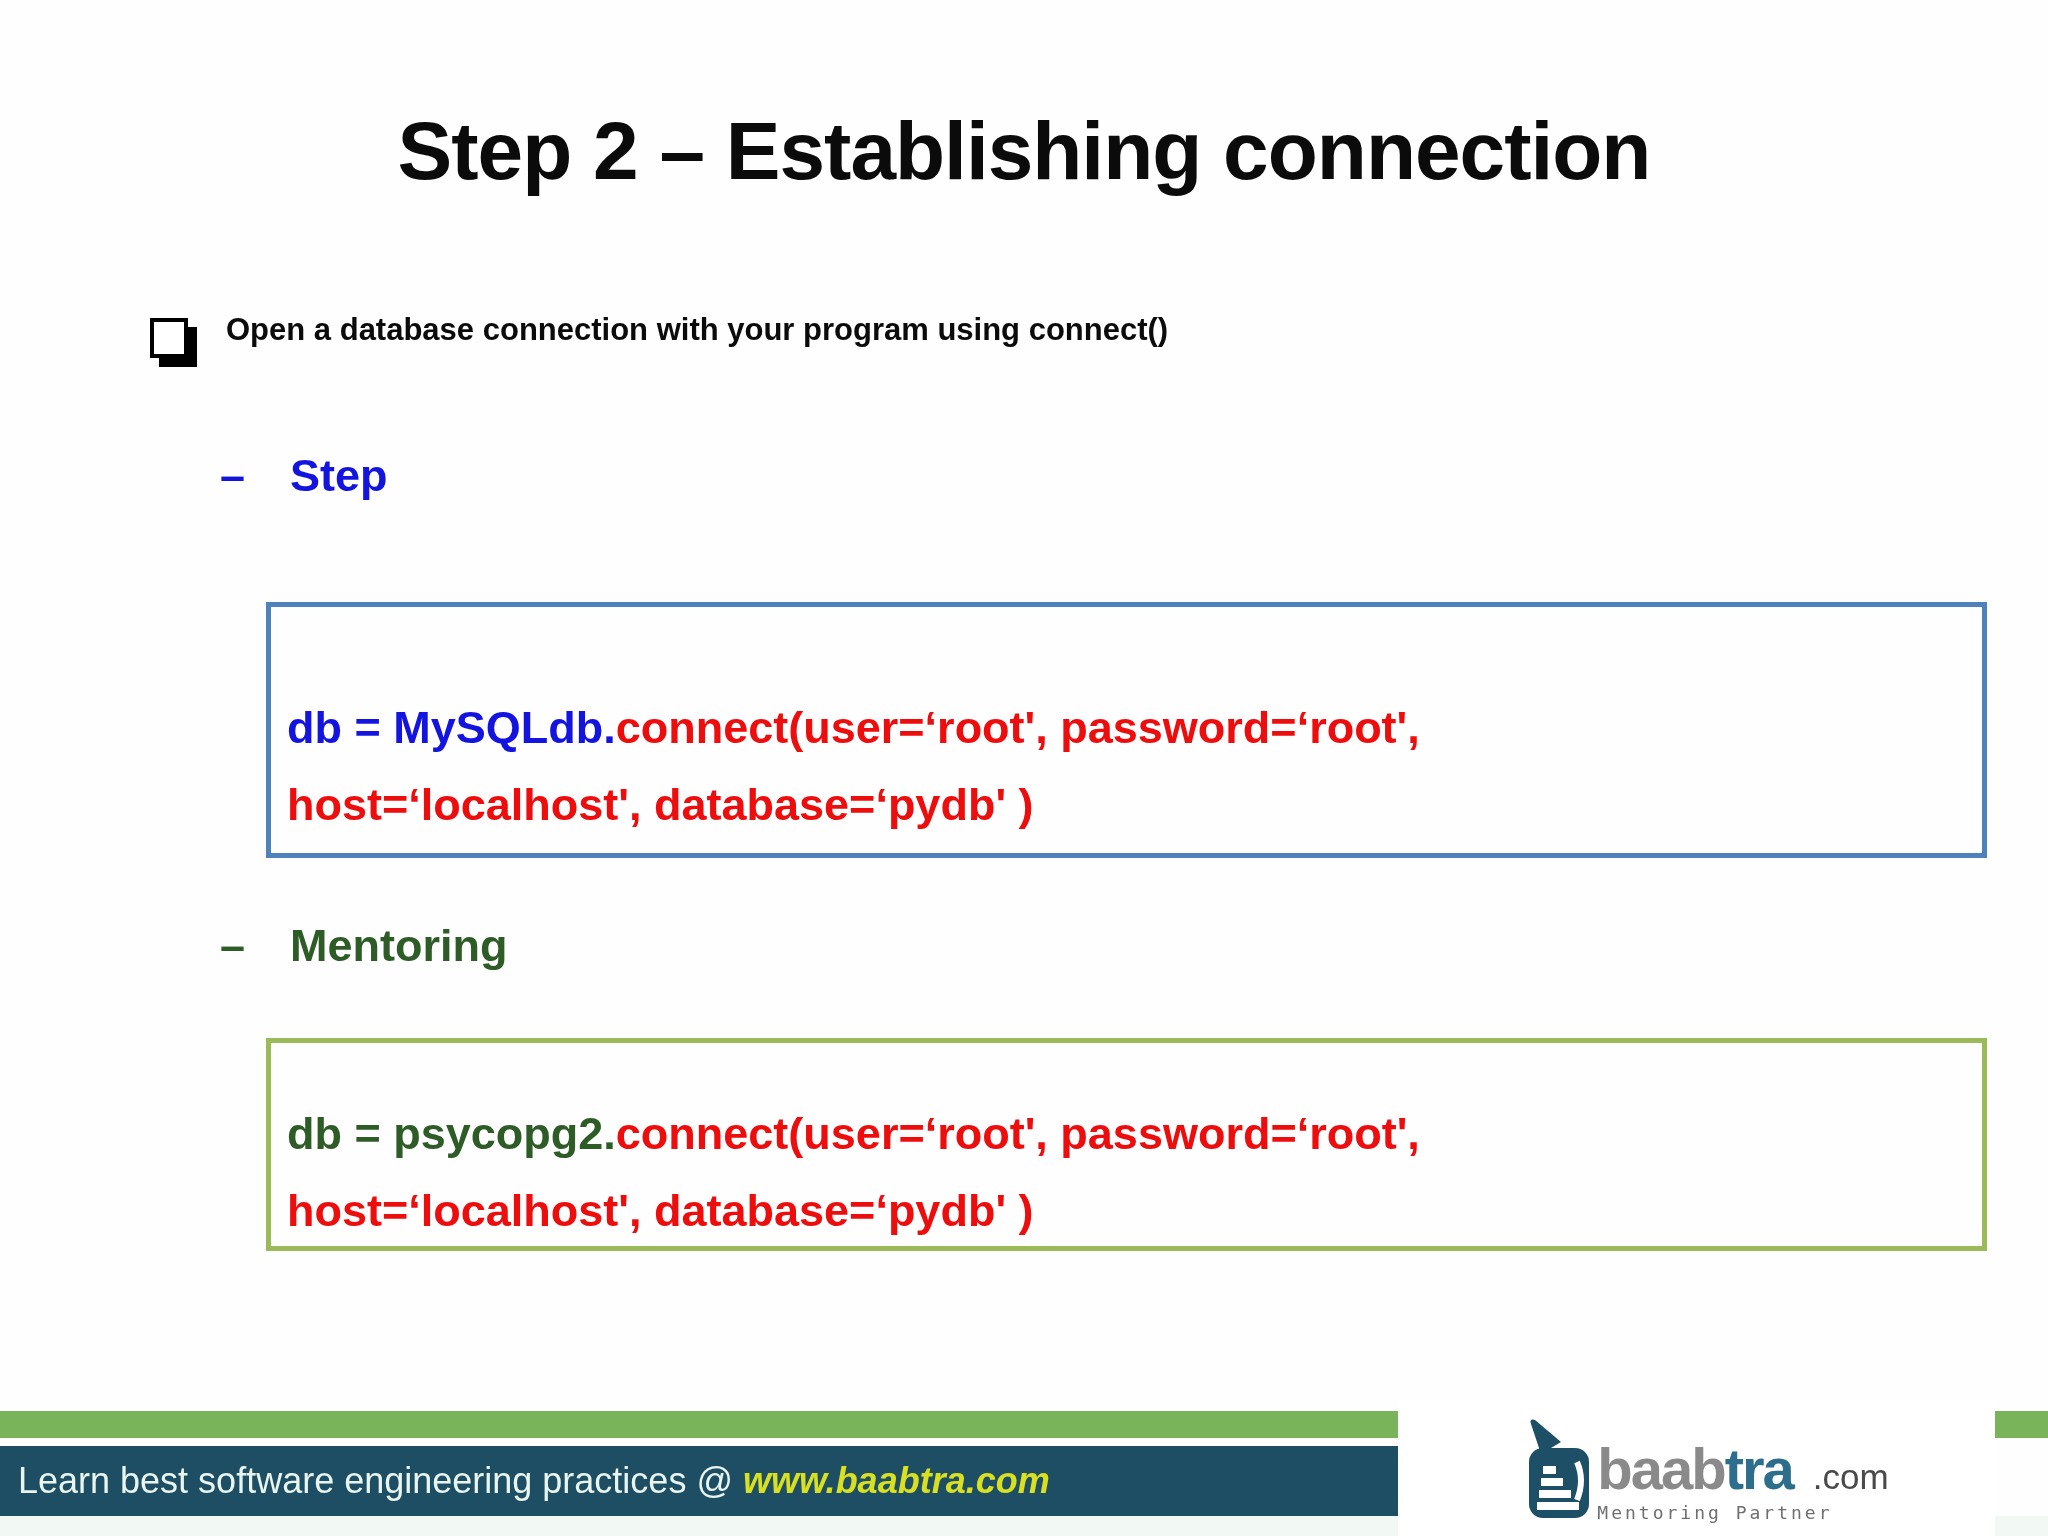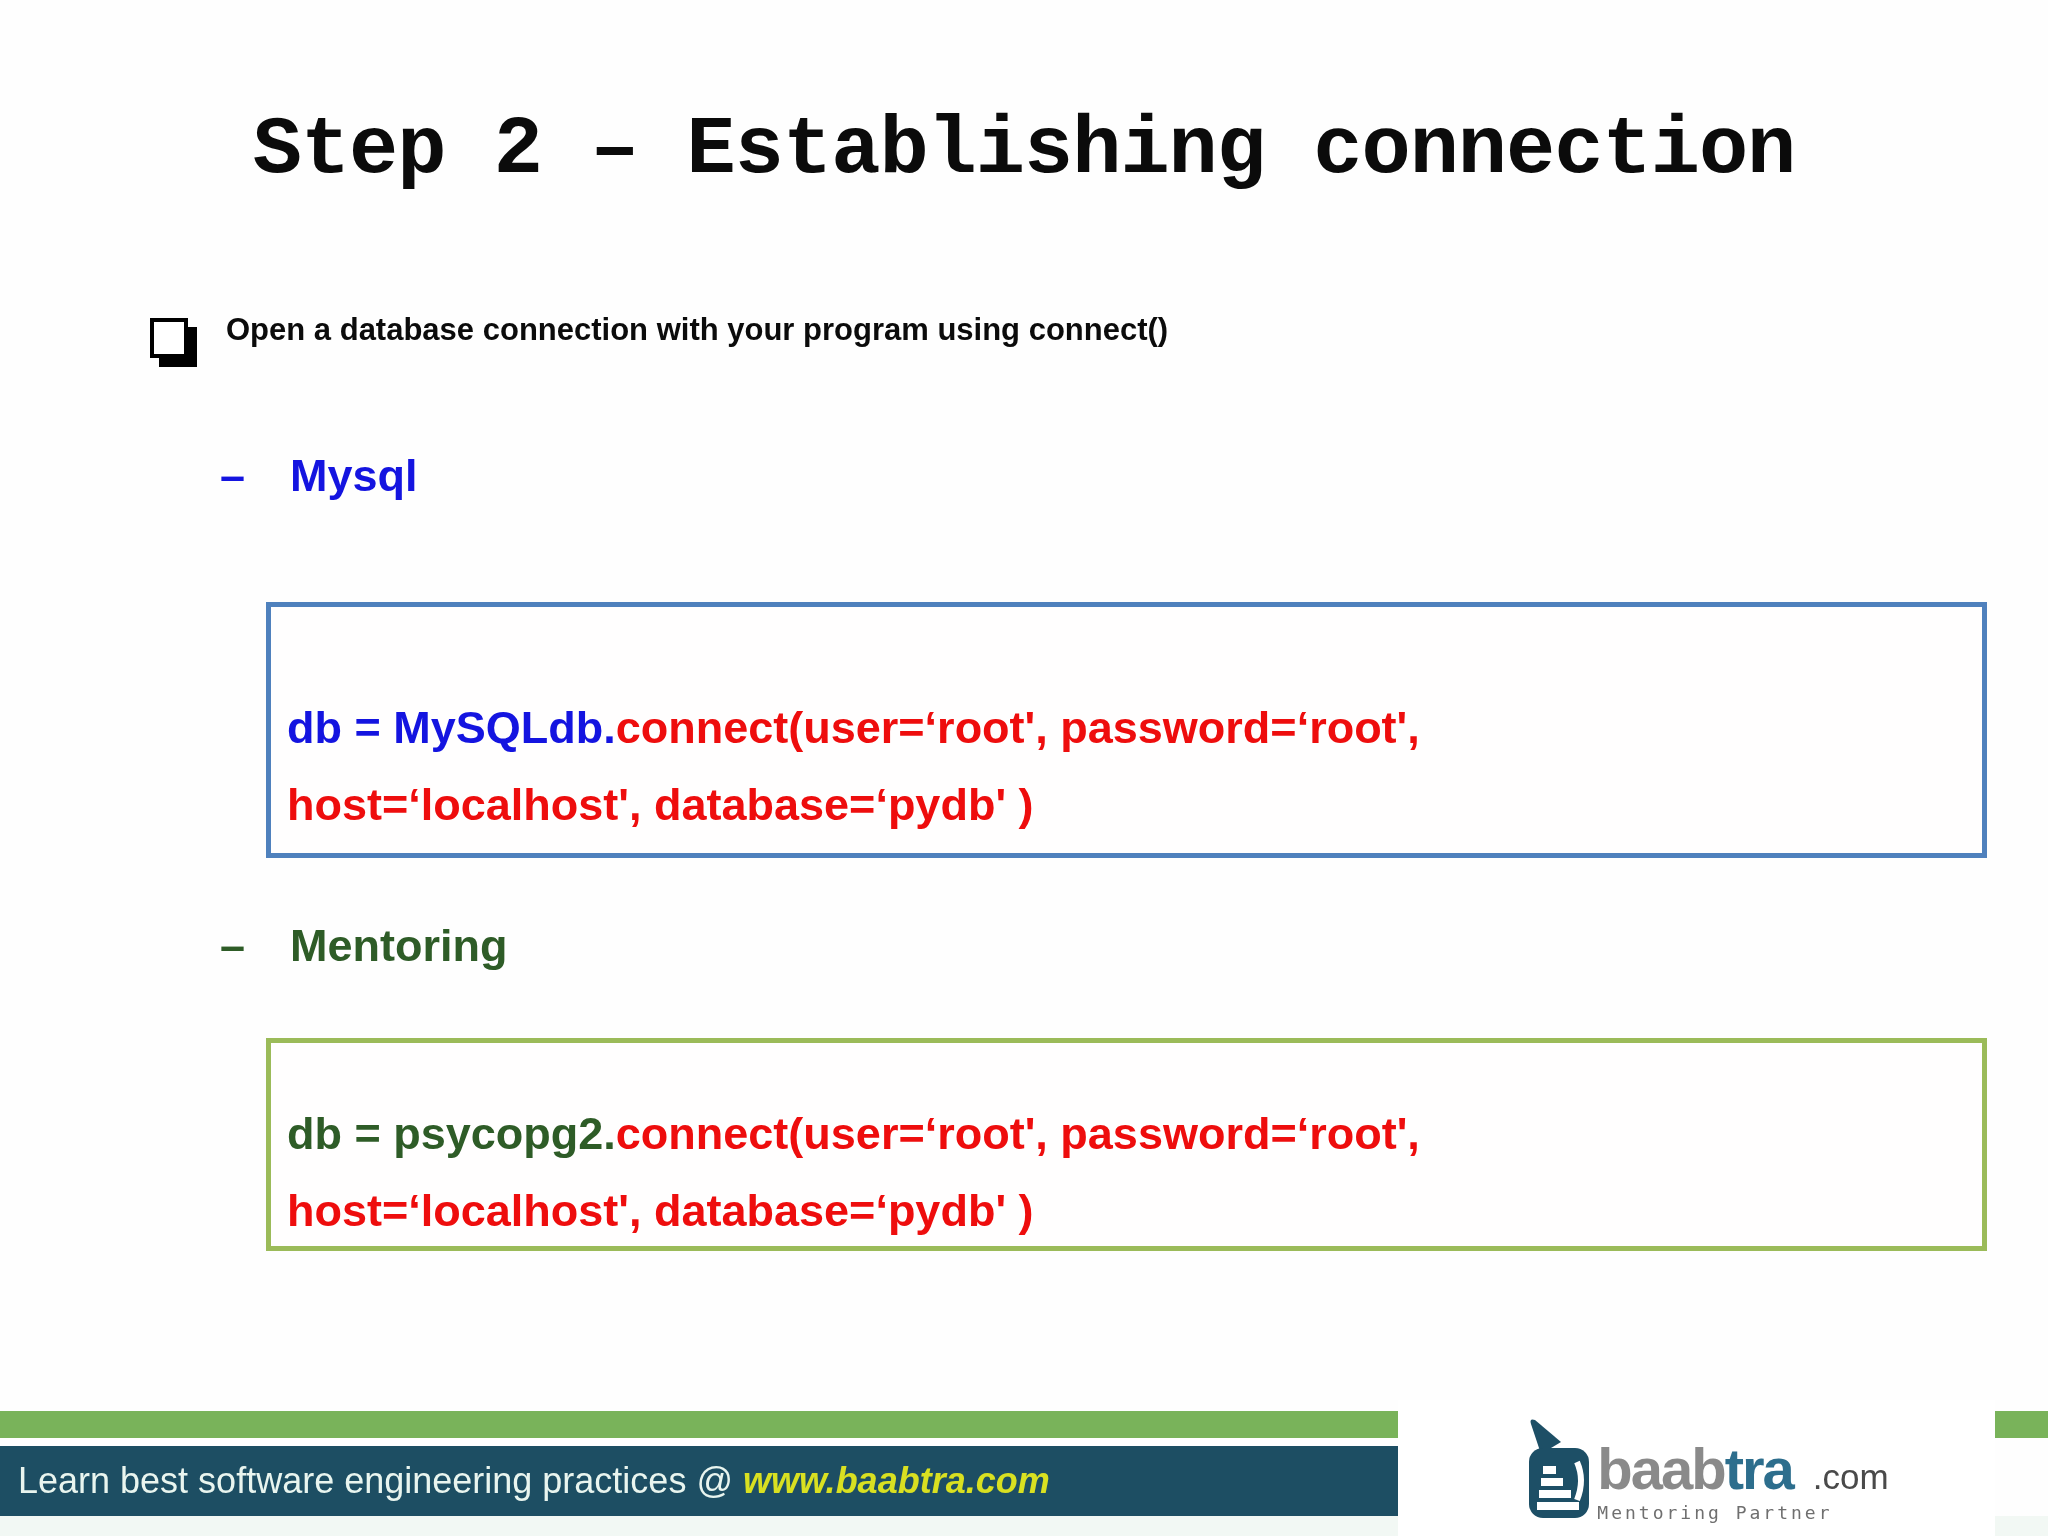--- a/index.html
+++ b/index.html
@@ -10,21 +10,21 @@
     position:relative;
     overflow:hidden;
   }
   .slide{position:absolute;inset:0;background:#fefefe;}
 
   
   .title{
     position:absolute;left:0;top:108px;width:2048px;
     text-align:center;
     font-size:82px;font-weight:bold;color:#0b0b0b;
-    letter-spacing:-1px;line-height:1.05;font-family:Liberation Mono, monospace;
+    letter-spacing:-1px;line-height:1.05;
   }
 
   
   .bullet-row{
     position:absolute;left:150px;top:312px;width:1800px;
     display:flex;align-items:flex-start;
   }
   .bullet-square{
     display:inline-block;
     width:30px;height:32px;
@@ -122,21 +122,21 @@
 
   <div class="title">Step 2 – Establishing connection</div>
 
   <div class="bullet-row">
     <span class="bullet-square"></span>
     <span class="bullet-text">Open a database connection with your program using connect()</span>
   </div>
 
   <div class="sub-row sub-mysql">
     <span class="dash">–</span>
-    <span>Mysql</span>
+    <span>Step</span>
   </div>
 
   <div class="code-box box-mysql">
     <div class="code-line"><span class="code-blue">db = MySQLdb.</span><span class="code-red">connect(user=‘root', password=‘root',</span></div>
     <div class="code-line code-red">host=‘localhost', database=‘pydb' )</div>
   </div>
 
   <div class="sub-row sub-postgre">
     <span class="dash">–</span>
     <span>Mentoring</span>

